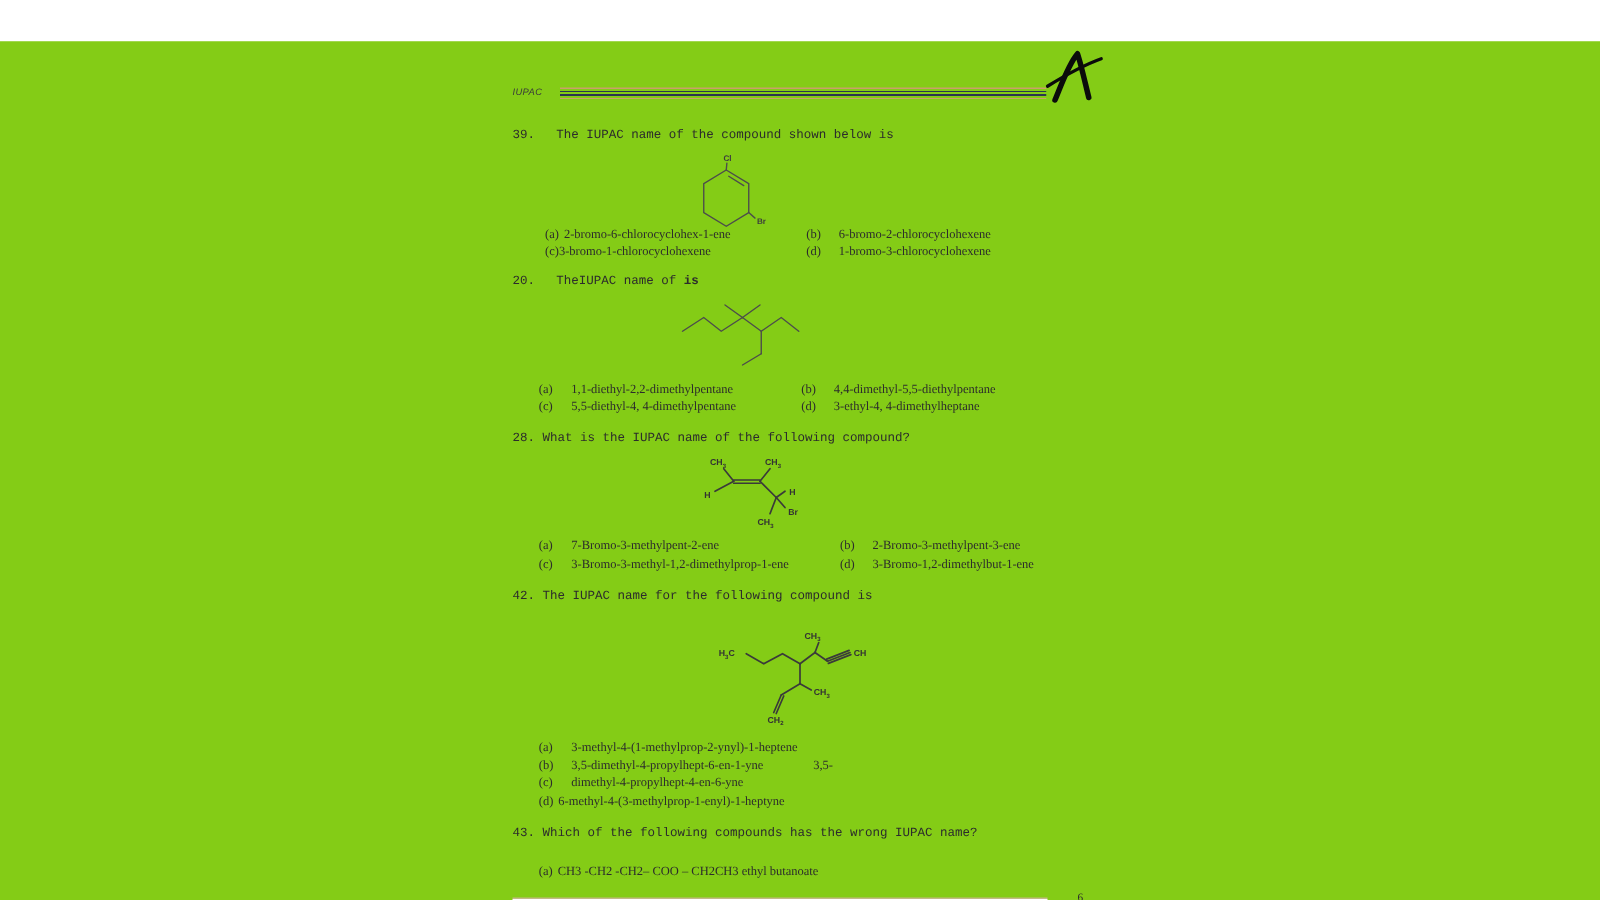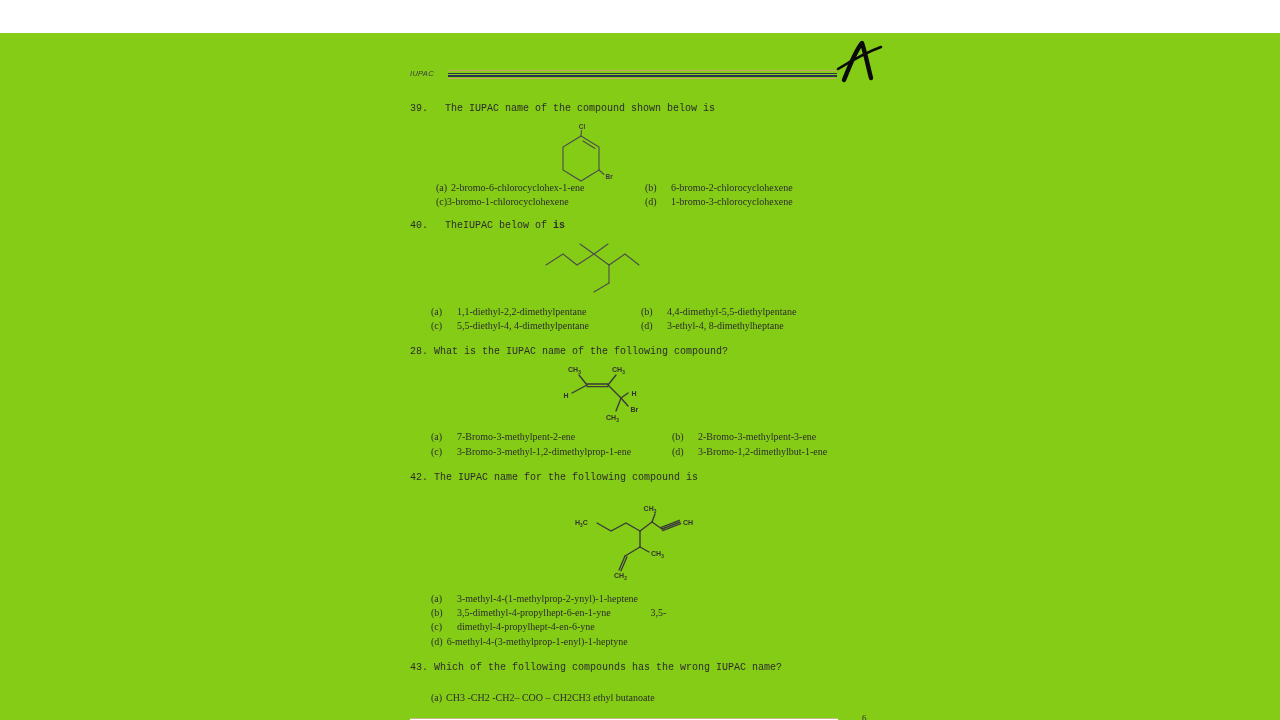--- a/index.html
+++ b/index.html
@@ -70,42 +70,42 @@
     <span class="ol">(b)</span><span>6-bromo-2-chlorocyclohexene</span>
   </div>
   <div class="opt nosp" style="left:436px;top:163px">
     <span class="ol">(c)</span><span>3-bromo-1-chlorocyclohexene</span>
   </div>
   <div class="opt tab" style="left:645px;top:163px">
     <span class="ol">(d)</span><span>1-bromo-3-chlorocyclohexene</span>
   </div>
 
   <div class="qline" style="left:410px;top:187px">
-    <span class="qnum">40.</span><span>TheIUPAC below of</span> <b>is</b>
+    <span class="qnum">20.</span><span>TheIUPAC name of</span> <b>is</b>
   </div>
 
   <svg style="left:540px;top:204px" width="105" height="60" viewBox="0 0 105 60">
     <polyline class="bond" points="6,28 23,17 37,28 54,17 69,28 85,17 99,28" fill="none"></polyline>
     <line class="bond" x1="54" y1="17" x2="40" y2="7"></line>
     <line class="bond" x1="54" y1="17" x2="68" y2="7"></line>
     <line class="bond" x1="69" y1="28" x2="69" y2="46"></line>
     <line class="bond" x1="69" y1="46" x2="54" y2="55"></line>
   </svg>
 
   <div class="opt tab" style="left:431px;top:273px">
     <span class="ol">(a)</span><span>1,1-diethyl-2,2-dimethylpentane</span>
   </div>
   <div class="opt tab" style="left:641px;top:273px">
     <span class="ol">(b)</span><span>4,4-dimethyl-5,5-diethylpentane</span>
   </div>
   <div class="opt tab" style="left:431px;top:287px">
     <span class="ol">(c)</span><span>5,5-diethyl-4, 4-dimethylpentane</span>
   </div>
   <div class="opt tab" style="left:641px;top:287px">
-    <span class="ol">(d)</span><span>3-ethyl-4, 8-dimethylheptane</span>
+    <span class="ol">(d)</span><span>3-ethyl-4, 4-dimethylheptane</span>
   </div>
 
   <div class="qline" style="left:410px;top:313px">
     <span>28. What is the IUPAC name of the following compound?</span>
   </div>
 
   <svg style="left:556px;top:329px" width="92" height="66" viewBox="0 0 92 66">
     <text class="atomB" x="12" y="10"><tspan>CH</tspan><tspan class="sub" dy="2">3</tspan></text>
     <text class="atomB" x="56" y="10"><tspan>CH</tspan><tspan class="sub" dy="2">3</tspan></text>
     <text class="atomB" x="10" y="36" text-anchor="middle">H</text>

